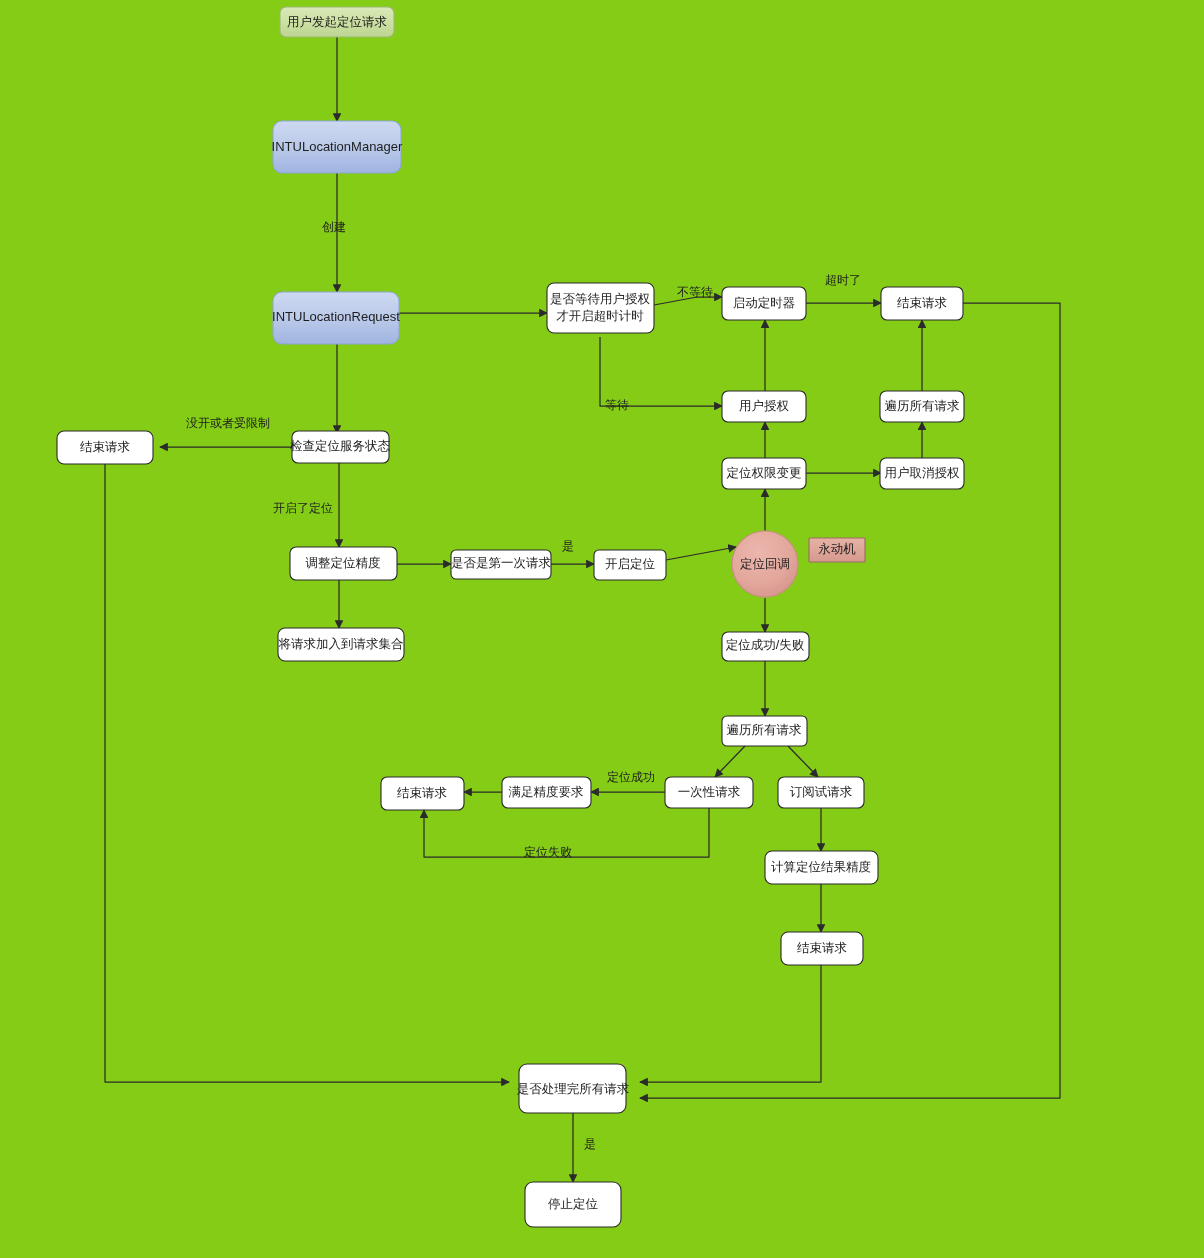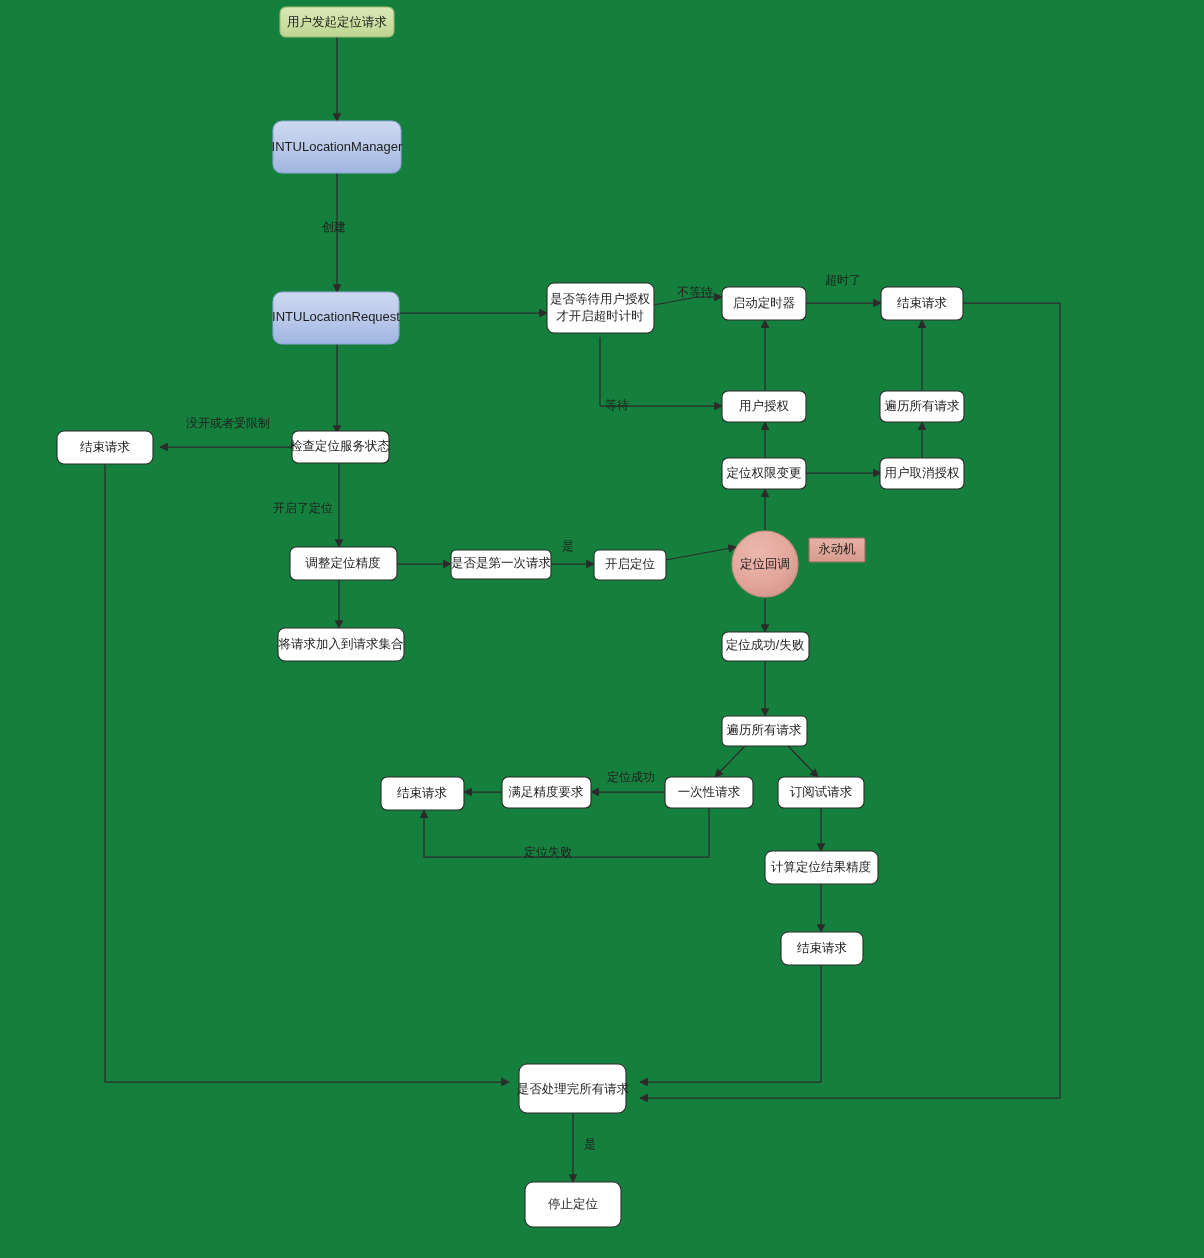--- a/index.html
+++ b/index.html
@@ -5,21 +5,21 @@
 <style>
   html,body{margin:0;padding:0;background:#ffffff;}
   body{
     font-family:"Liberation Sans","DejaVu Sans",sans-serif;
     -webkit-font-smoothing:antialiased;
   }
   #stage{
     position:relative;
     width:1204px;
     height:1258px;
-    background:#15803d;
+    background:#84cc16;
     overflow:hidden;
   }
   svg#flow{
     position:absolute;
     left:0;top:0;
     width:1204px;
     height:1258px;
   }
   .node rect, .node circle{
     stroke:#2b2b2b;

